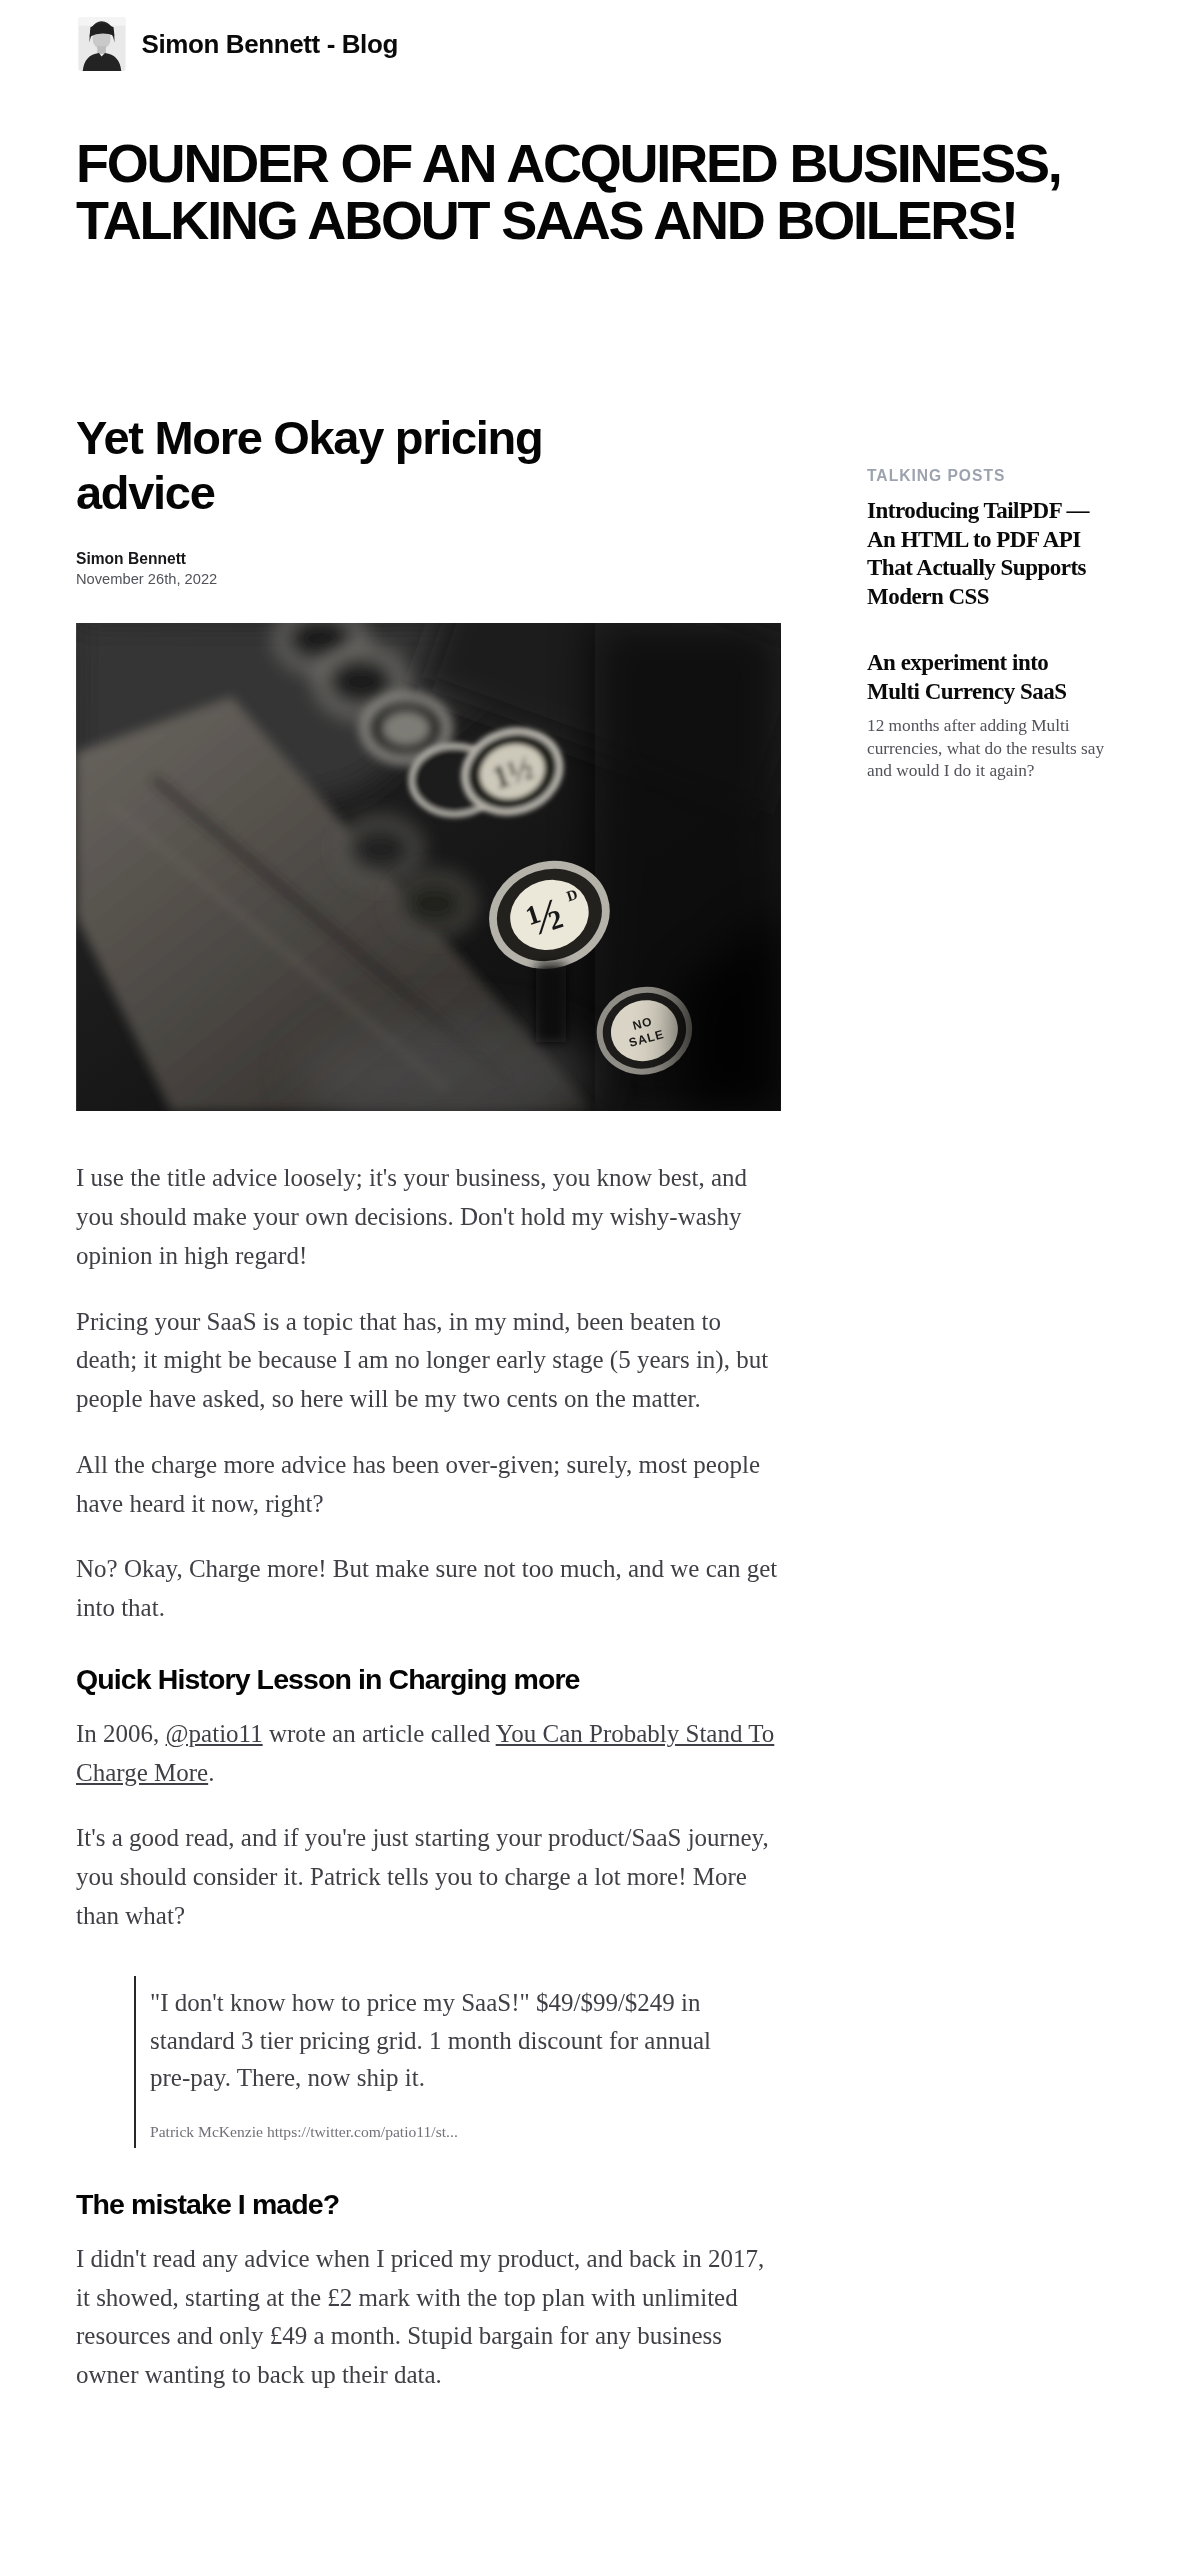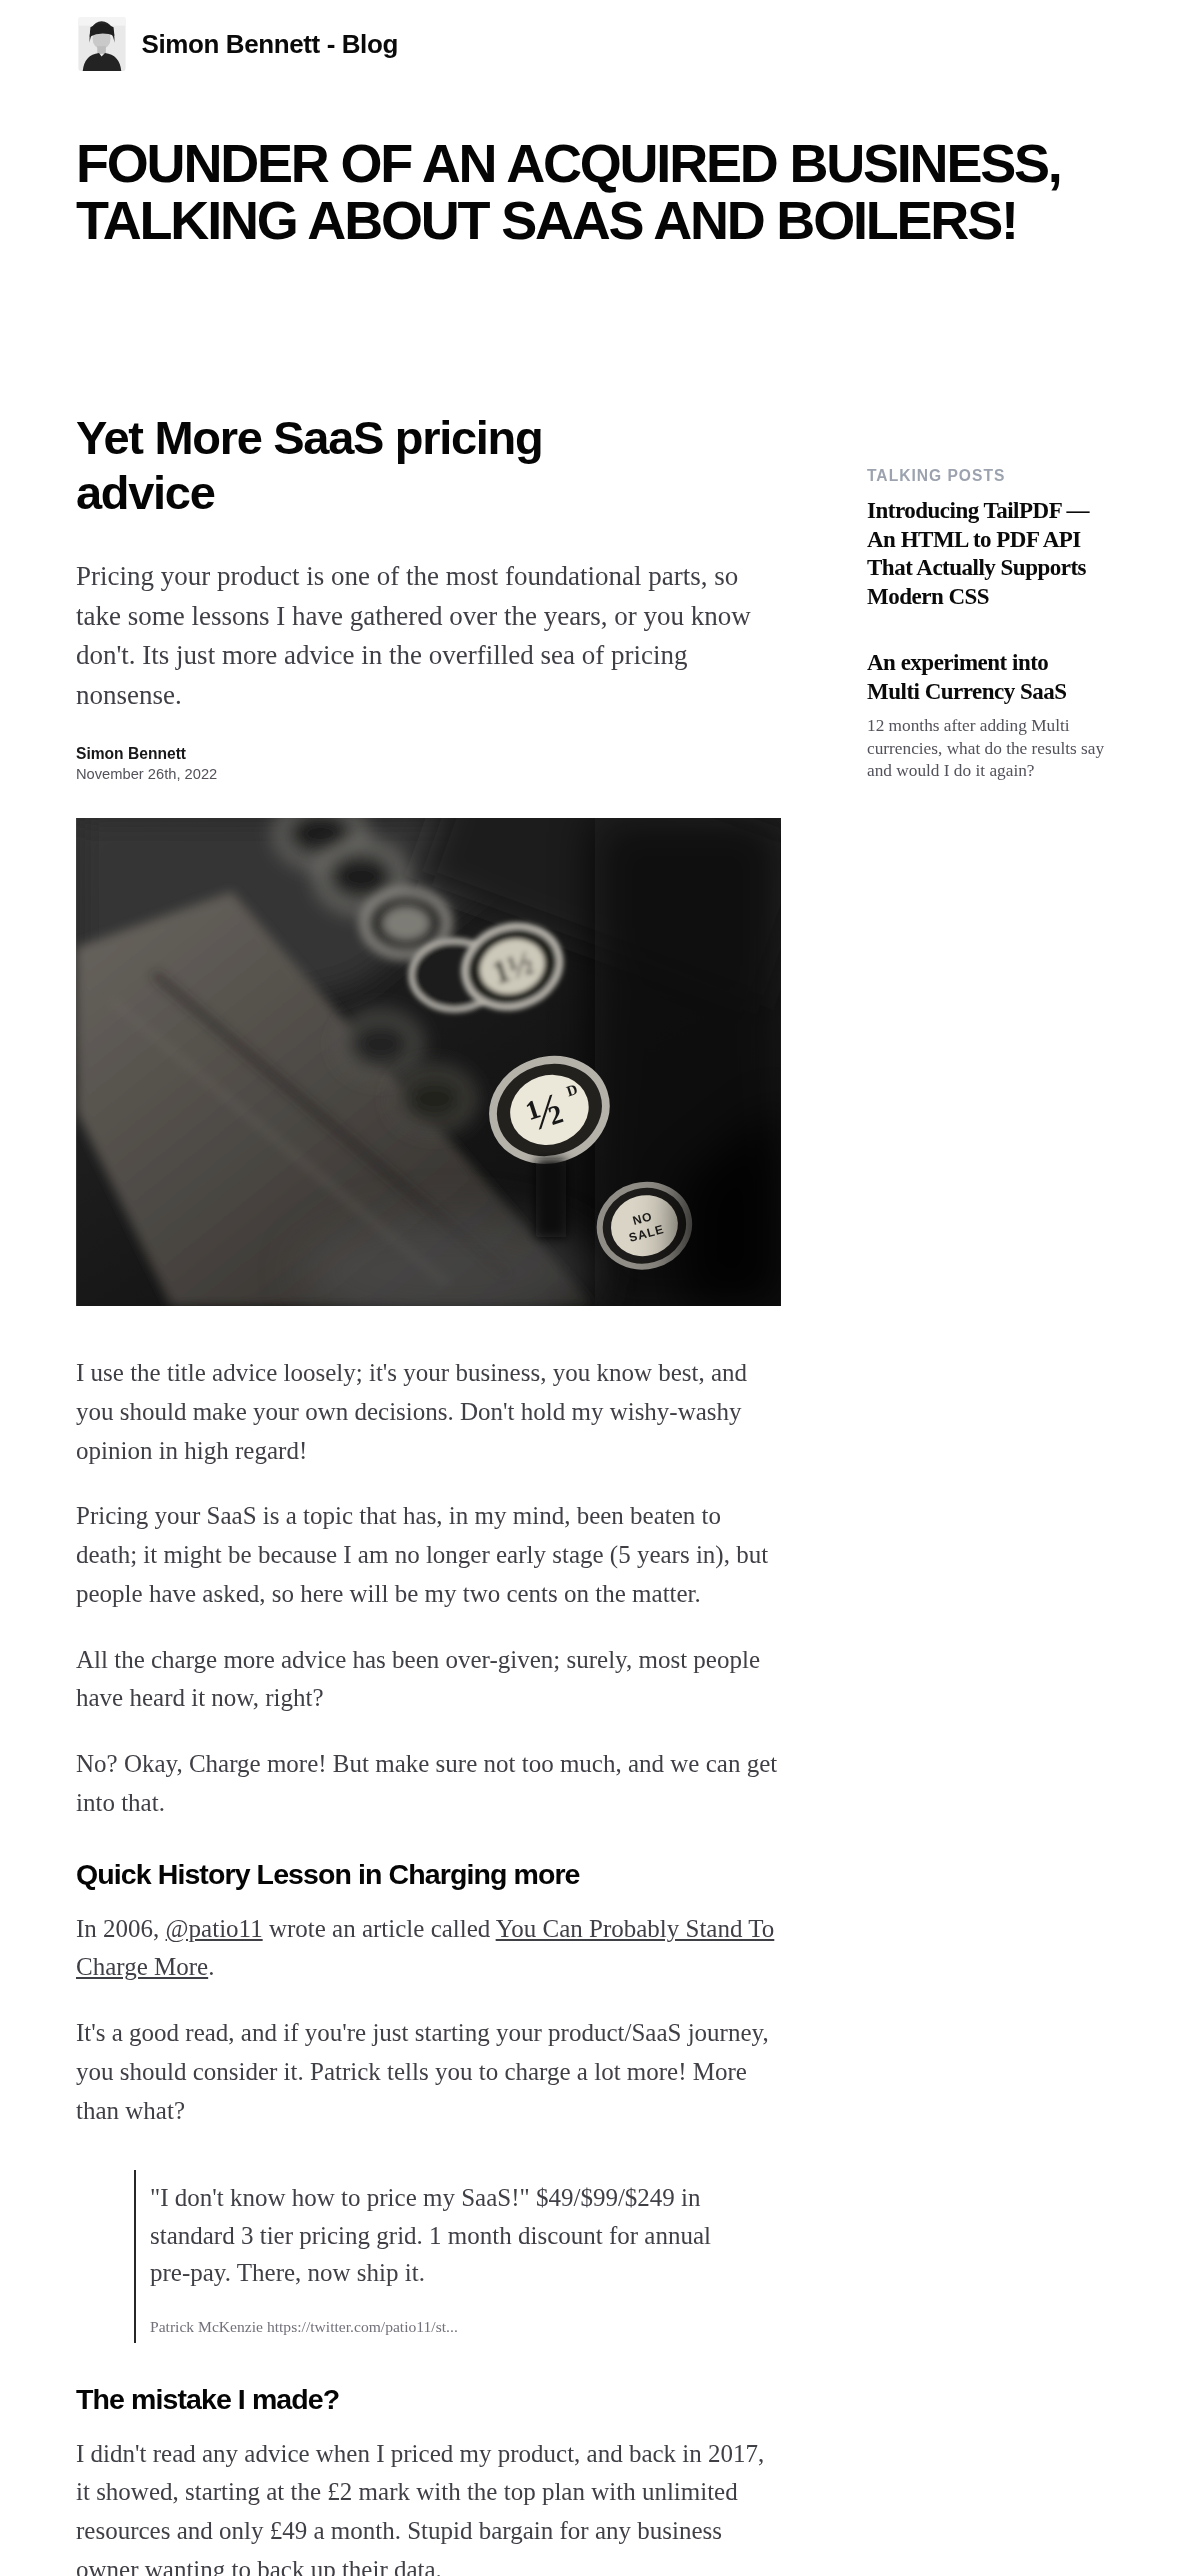--- a/index.html
+++ b/index.html
@@ -64,22 +64,21 @@
         <rect x="22" y="34" width="10" height="9" fill="#bdbdbd"></rect>
         <path d="M5,63 Q7,44 24,42 L27,46 L31,42 Q48,44 50,63 Z" fill="#232323"></path>
       </svg>
     </span>
     <a href="#" class="site-title">Simon Bennett - Blog</a>
   </header>
 
   <h1 class="hero-title">FOUNDER OF AN ACQUIRED BUSINESS, TALKING ABOUT SAAS AND BOILERS!</h1>
 
   <main class="main">
-    <h2 class="article-title">Yet More SaaS pricing advice</h2>
-    <p class="intro">Pricing your product is one of the most foundational parts, so take some lessons I have gathered over the years, or you know don't. Its just more advice in the overfilled sea of pricing nonsense.</p>
+    <h2 class="article-title">Yet More Okay pricing advice</h2>
 
     <div class="byline">
       <p class="byline-author">Simon Bennett</p>
       <p class="byline-date">November 26th, 2022</p>
     </div>
 
     <div class="photo">
       <svg width="705" height="488" viewBox="0 0 816 565" xmlns="http://www.w3.org/2000/svg">
         <defs>
           <filter id="b18" x="-40%" y="-40%" width="180%" height="180%">

